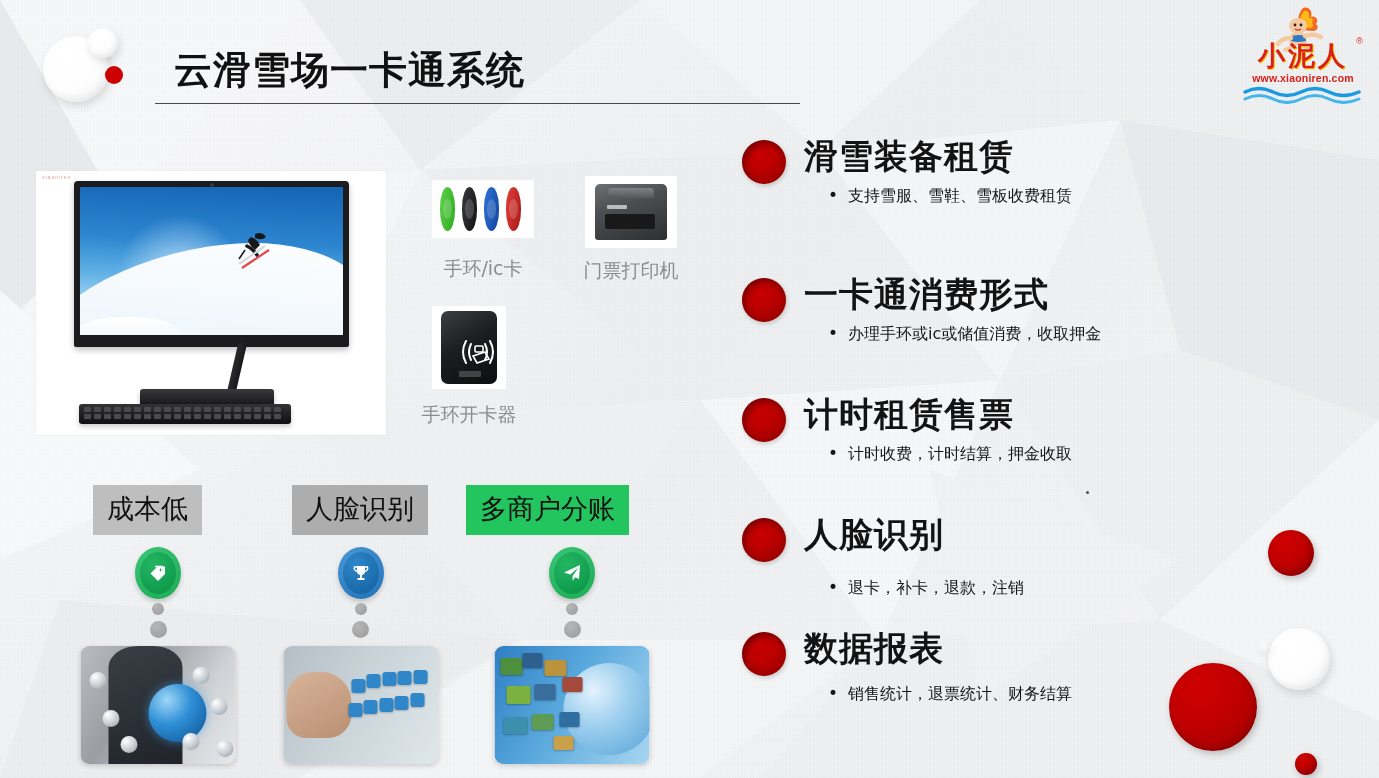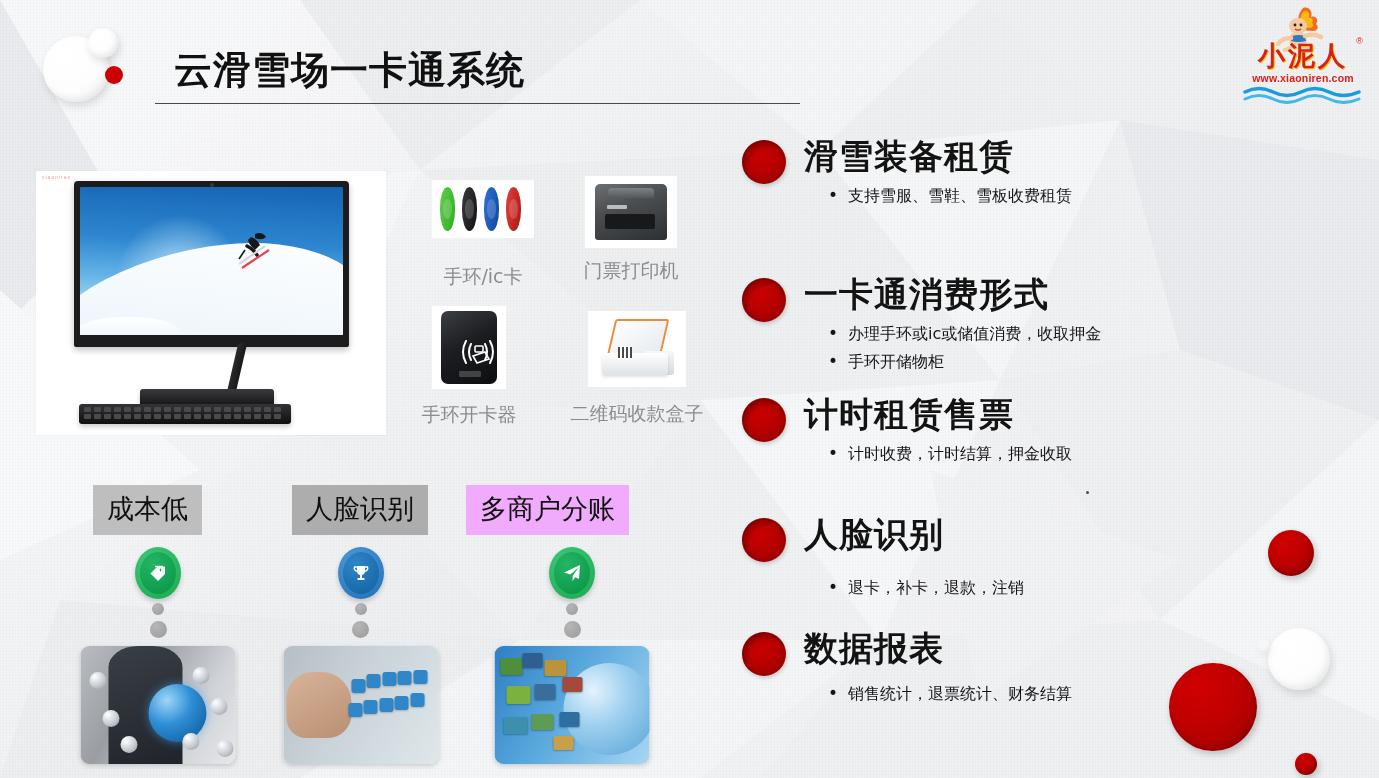--- a/index.html
+++ b/index.html
@@ -138,21 +138,21 @@
   
   .dev { position: absolute; z-index: 4; }
   .dev .thumb { background: #ffffff; position: relative; overflow: hidden; }
   .dev .cap {
     position: absolute; left: 50%; transform: translateX(-50%);
     white-space: nowrap; color: #8c8c8c; font-size: 19px;
     font-family: "DejaVu Sans", "Liberation Sans", sans-serif;
   }
   #dev-band { left: 432px; top: 180px; width: 102px; }
   #dev-band .thumb { width: 102px; height: 58px; }
-  #dev-band .cap { top: 84px; }
+  #dev-band .cap { top: 76px; }
   #dev-printer { left: 585px; top: 176px; width: 92px; }
   #dev-printer .thumb { width: 92px; height: 72px; }
   #dev-printer .cap { top: 82px; }
   #dev-reader { left: 432px; top: 306px; width: 74px; }
   #dev-reader .thumb { width: 74px; height: 83px; }
   #dev-reader .cap { top: 96px; }
   #dev-qr { left: 588px; top: 311px; width: 98px; }
   #dev-qr .thumb { width: 98px; height: 76px; }
   #dev-qr .cap { top: 90px; }
 
@@ -448,29 +448,20 @@
           <path d="M28 7 q4 8 0 16" stroke="#fff" stroke-width="2" fill="none" stroke-linecap="round"></path>
           <rect x="18" y="9" width="8" height="6" rx="1" fill="none" stroke="#fff" stroke-width="1.6"></rect>
           <path d="M16 19 l12 -4 l4 7 l-12 4 Z" fill="none" stroke="#fff" stroke-width="1.6"></path>
         </svg>
         <div class="reader-tag"></div>
       </div>
     </div>
     <div class="cap">手环开卡器</div>
   </div>
 
-  <div class="dev" id="dev-qr">
-    <div class="thumb">
-      <div class="qr-scr"></div>
-      <div class="qr-base2"></div>
-      <div class="qr-base"></div>
-      <div class="qr-code"></div>
-    </div>
-    <div class="cap">二维码收款盒子</div>
-  </div>
 
   <div class="feat" style="left:93px;top:485px;width:130px;">
     <div class="feat-label" style="background:#bebebe;">成本低</div>
     <div class="feat-pin" style="top:62px;background:radial-gradient(circle at 35% 28%,#3ec87c,#1aa84f);">
       <div class="ring" style="background:radial-gradient(circle at 35% 28%,#24b563,#079444);"></div>
       <svg width="22" height="22" viewBox="0 0 22 22">
         <path d="M3.5 11.5 L10.5 4.5 L18 4.5 L18 12 L11 19 Z" fill="#fff"></path>
         <circle cx="14.4" cy="8" r="1.7" fill="#1aa84f"></circle>
         <path d="M8 4.5 L15 4.5 L15 11.5" fill="none" stroke="#fff" stroke-width="1.6"></path>
       </svg>
@@ -517,21 +508,21 @@
         <div class="appchip" style="left:42%;top:48%"></div>
         <div class="appchip" style="left:52%;top:46%"></div>
         <div class="appchip" style="left:62%;top:44%"></div>
         <div class="appchip" style="left:72%;top:42%"></div>
         <div class="appchip" style="left:82%;top:40%"></div>
       </div>
     </div>
   </div>
 
   <div class="feat" style="left:466px;top:485px;width:212px;">
-    <div class="feat-label" style="background:#f0abfc;">多商户分账</div>
+    <div class="feat-label" style="background:#22c55e;">多商户分账</div>
     <div class="feat-pin" style="top:62px;background:radial-gradient(circle at 35% 28%,#3ec87c,#1aa84f);">
       <div class="ring" style="background:radial-gradient(circle at 35% 28%,#24b563,#079444);"></div>
       <svg width="22" height="22" viewBox="0 0 22 22">
         <path d="M19 3 L3 10.5 L9.4 12.6 L17.4 5.6 L11.6 14 L11.6 19 L14.2 15.2 L18 17 Z" fill="#fff"></path>
       </svg>
     </div>
     <div class="pin-dot d1" style="top:118px;"></div>
     <div class="pin-dot d2" style="top:136px;"></div>
     <div class="feat-photo" style="top:161px;">
       <div class="photo-c">
@@ -558,21 +549,20 @@
       <div class="sec-items">
         <div class="sec-item">支持雪服、雪鞋、雪板收费租赁</div>
       </div>
     </div>
 
     <div class="sec" style="top:138px">
       <div class="sec-bullet"></div>
       <div class="sec-title">一卡通消费形式</div>
       <div class="sec-items">
         <div class="sec-item">办理手环或ic或储值消费，收取押金</div>
-        <div class="sec-item">手环开储物柜</div>
       </div>
     </div>
 
     <div class="sec" style="top:258px">
       <div class="sec-bullet"></div>
       <div class="sec-title">计时租赁售票</div>
       <div class="sec-items">
         <div class="sec-item">计时收费，计时结算，押金收取</div>
       </div>
     </div>

